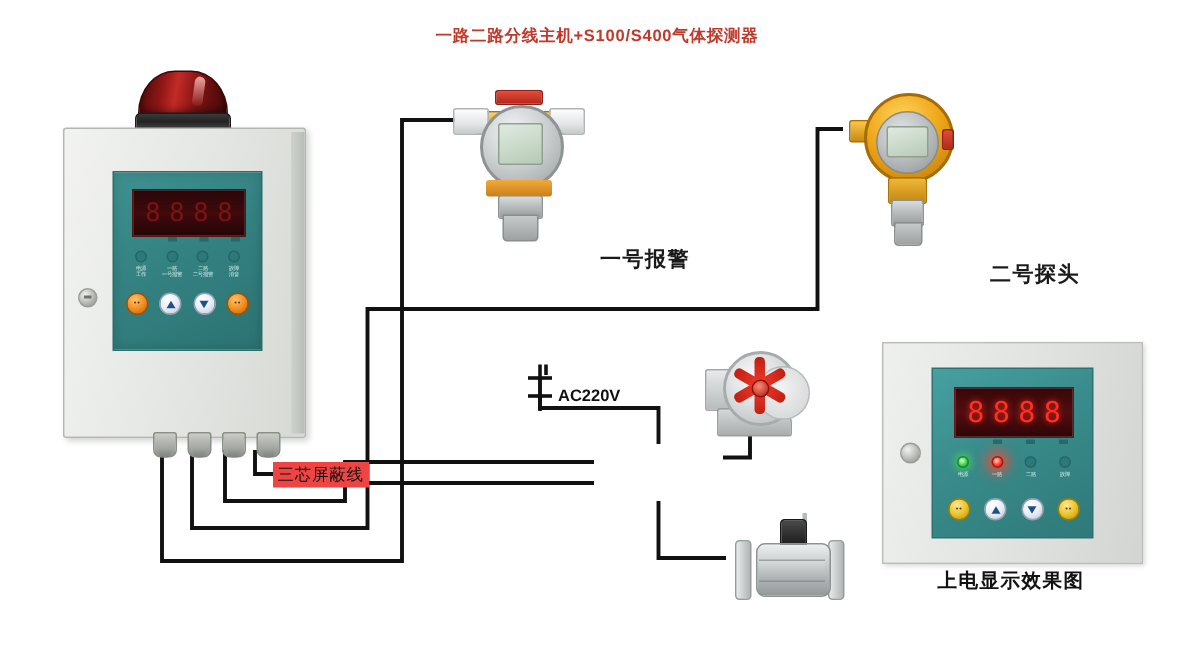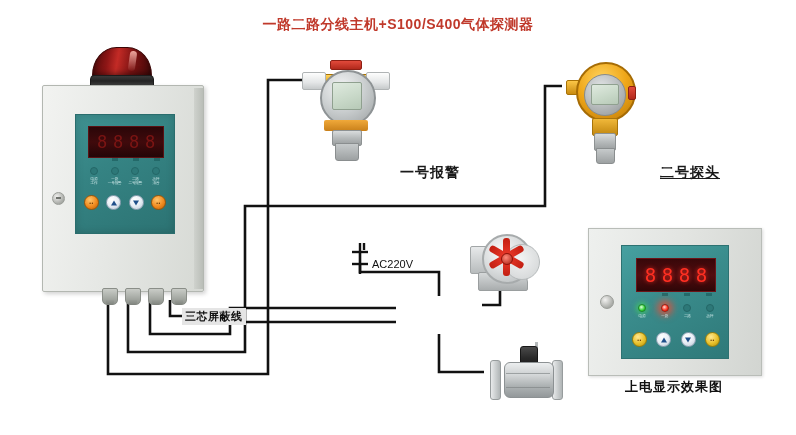--- a/index.html
+++ b/index.html
@@ -16,21 +16,21 @@
     font-family: "Liberation Sans", "DejaVu Sans", sans-serif;
   }
 
   
   .title {
     position: absolute;
     left: 0;
     top: 16px;
     width: 796px;
     text-align: center;
-    font-size: 14px;
+    font-size: 11px;
     font-weight: bold;
     color: #c0392b;
     letter-spacing: 0.5px;
     white-space: nowrap;
   }
 
   
   .wiresvg {
     position: absolute;
     left: 0; top: 0;
@@ -284,31 +284,31 @@
     position: absolute;
     font-size: 14px;
     font-weight: bold;
     color: #1a1a1a;
     white-space: nowrap;
     letter-spacing: 1px;
   }
   .smallcap {
     position:absolute;
     font-size: 11px;
-    font-weight: bold;
+    font-weight: normal;
     color: #111;
-    background: #e5e5e5;
+    background: #ef4444;
     padding: 1px 3px;
     white-space: nowrap;
     letter-spacing: .5px;
   }
   .ac-label {
     position: absolute;
     font-size: 11px;
-    font-weight: normal;
+    font-weight: bold;
     color: #111;
     white-space: nowrap;
   }
 
   
   #linkbox {
     position: absolute;
     left: 396px; top: 296px;
     width: 86px; height: 38px;
     background: #ffffff;
@@ -579,21 +579,21 @@
     <div class="det-head" style="left:22px; top:16px; width:40px; height:40px;
          background: radial-gradient(circle at 40% 32%, #e2e5e6 0%, #b9bdbe 50%, #8e9394 100%);
          border:1px solid #868b8c;"></div>
     <div class="det-lcd" style="left:29px; top:26px; width:26px; height:19px; border-radius:2px;"></div>
     <div class="det-redbar" style="left:66px; top:28px; width:6px; height:12px;"></div>
     <div class="det-neck" style="left:30px; top:60px; width:24px; height:16px; border-radius:2px;
          background:linear-gradient(180deg,#f0b83a,#c2870f); border-color:#a8740a;"></div>
     <div class="det-neck" style="left:32px; top:75px; width:20px; height:16px; border-radius:2px;"></div>
     <div class="det-tip" style="left:34px; top:90px; width:17px; height:14px;"></div>
   </div>
-  <div class="cap" style="left:660px; top:164px;text-decoration:underline;">二号探头</div>
+  <div class="cap" style="left:660px; top:174px;">二号探头</div>
 
   <div class="smallcap" style="left:182px; top:308px;">三芯屏蔽线</div>
 
   <div class="ac-label" style="left:372px; top:258px;">AC220V</div>
 
 
   <div id="fan">
     <div class="fan-box"></div>
     <div class="fan-foot"></div>
     <div class="fan-ring">

